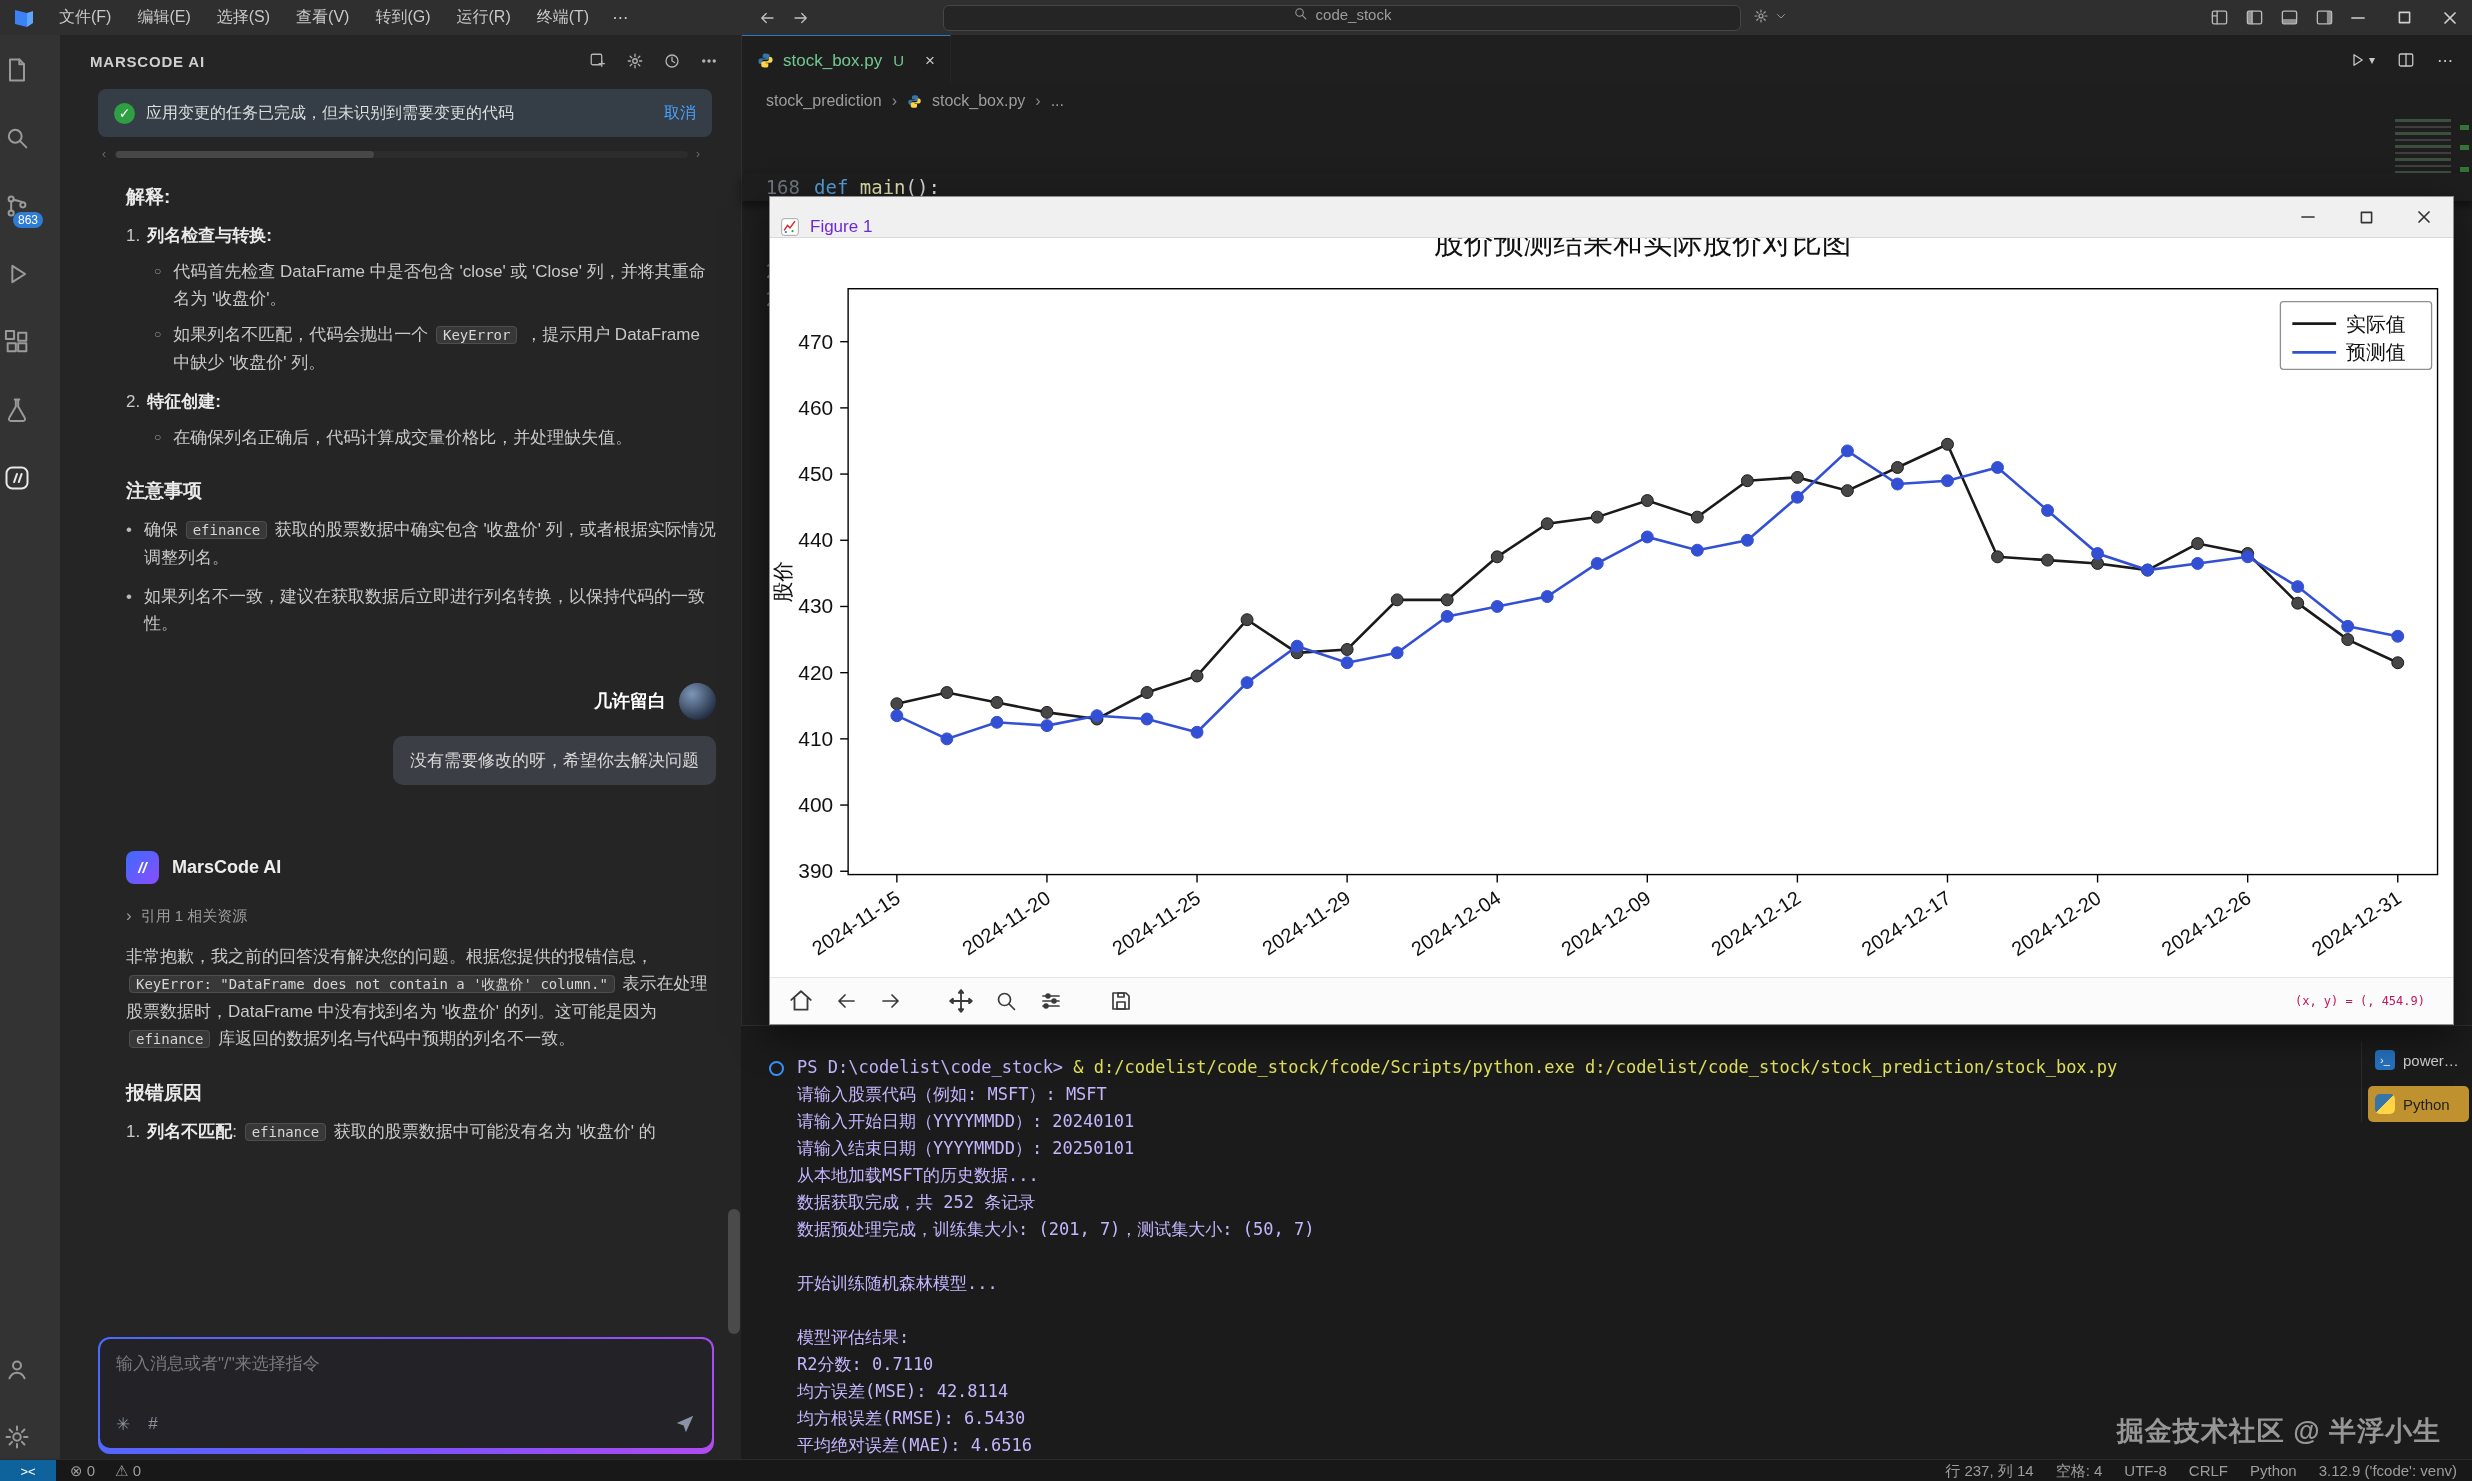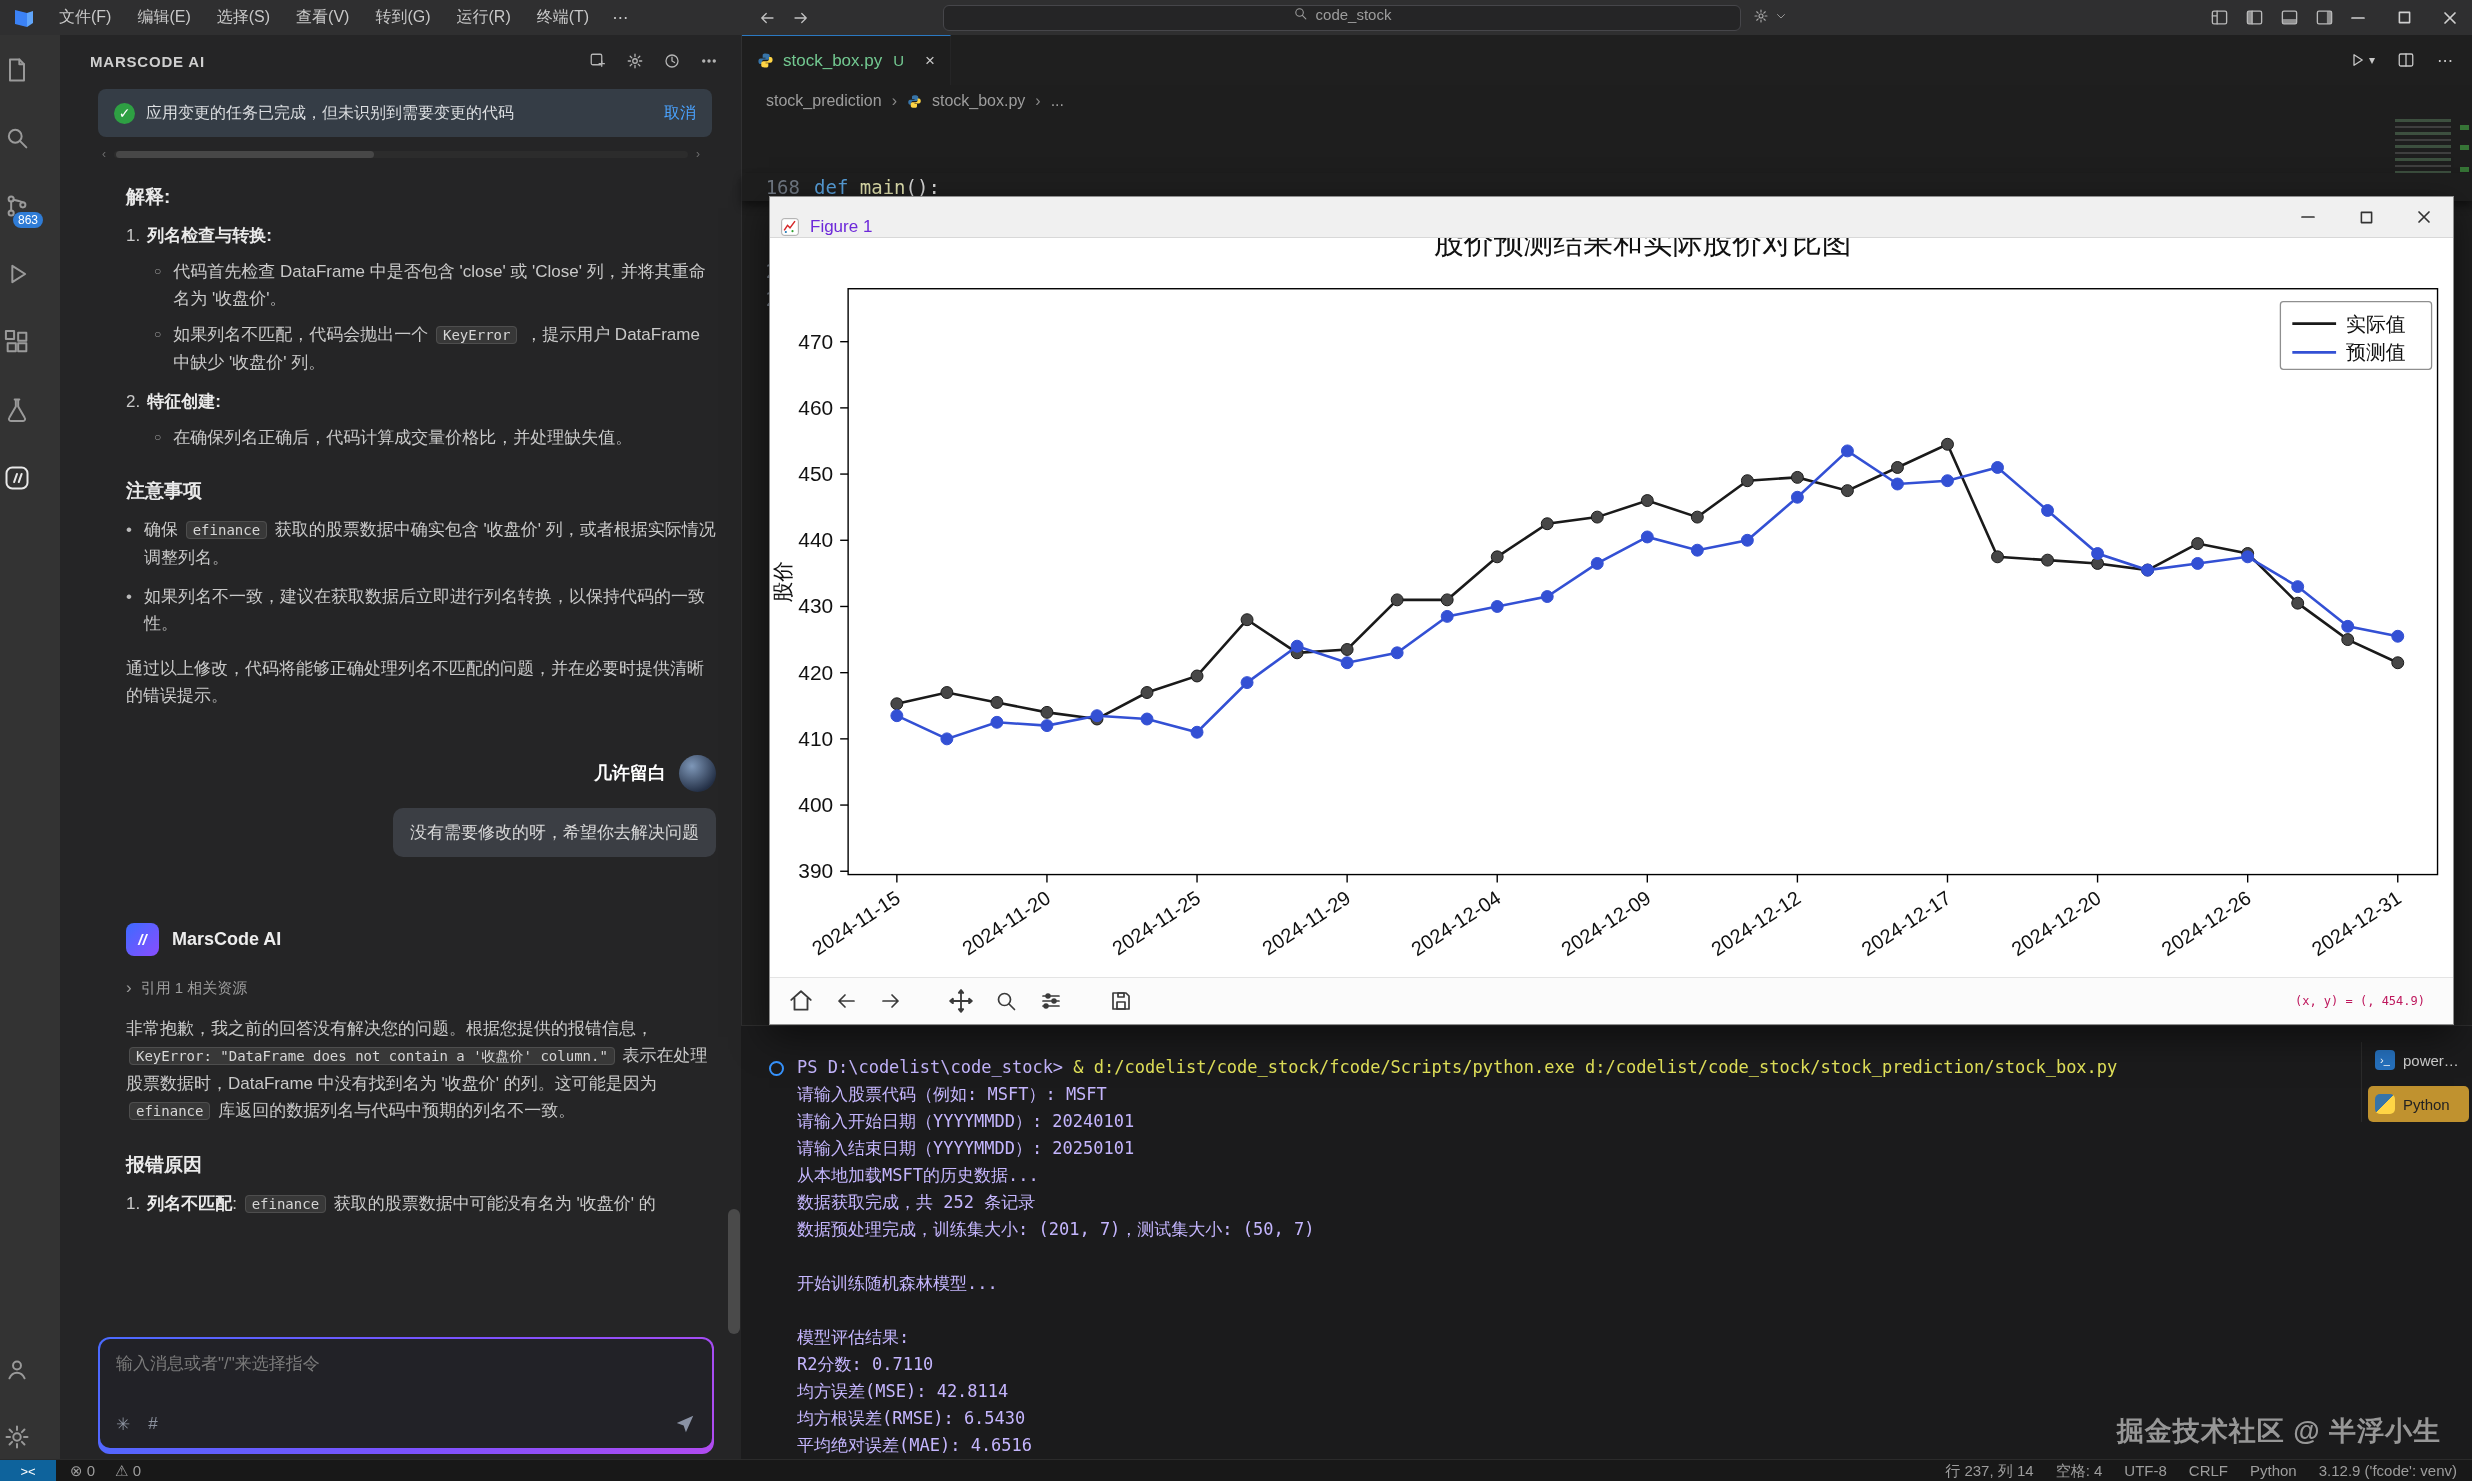--- a/index.html
+++ b/index.html
@@ -372,21 +372,20 @@
 
     <div class="sb-h mt">注意事项</div>
     <div class="bullet">
         <span class="mk2"></span>
         <span><span>确保 </span><code class="chip">efinance</code><span> 获取的股票数据中确实包含 '收盘价' 列，或者根据实际情况调整列名。</span></span>
       </div>
     <div class="bullet">
         <span class="mk2"></span>
         <span><span>如果列名不一致，建议在获取数据后立即进行列名转换，以保持代码的一致性。</span></span>
       </div>
-    <div class="closing">通过以上修改，代码将能够正确处理列名不匹配的问题，并在必要时提供清晰的错误提示。</div>
 
     <div class="user-row">
       <span>几许留白</span>
       <span class="avatar"></span>
     </div>
     <div class="bubble-row">
         <div class="bubble">没有需要修改的呀，希望你去解决问题</div>
       </div>
 
     <div class="ai-row">

